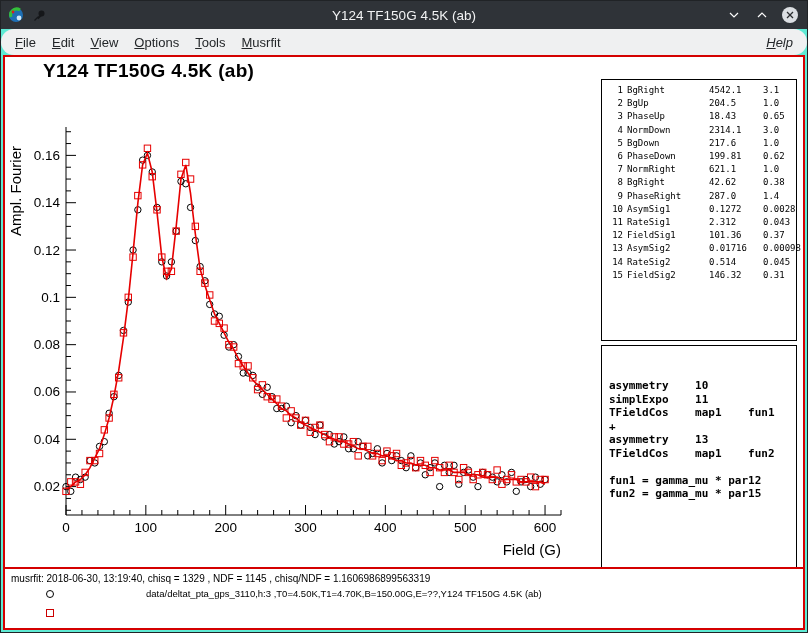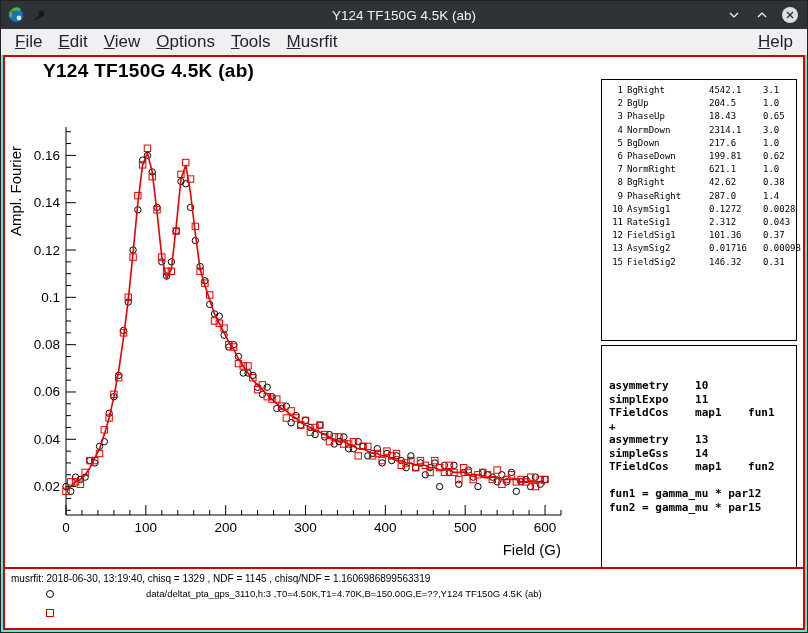--- a/index.html
+++ b/index.html
@@ -12,23 +12,23 @@
               color:#fcfcfc; position:relative; }
   .tb-icons { display:flex; align-items:center; gap:7px; margin-left:7px; z-index:2; }
   .tb-title { position:absolute; left:0; right:0; text-align:center; font-size:13.5px;
               color:#f2f3f4; pointer-events:none; }
   .tb-controls { margin-left:auto; display:flex; align-items:center; gap:12px;
                  margin-right:9px; z-index:2; }
   .tb-btn { width:16px; height:16px; display:flex; align-items:center; justify-content:center; }
   .close-btn { background:#dcdfe3; border-radius:50%; }
   
   .menubar { height:26px; background:#eff0f1; display:flex; align-items:center;
-             font-size:17px; color:#232629; padding:0 6px; }
+             font-size:13px; color:#232629; padding:0 6px;border-radius:13px; }
   .menu-group { display:flex; }
-  .menu-right { margin-left:auto; }
+  .menu-right { margin-left:auto;font-style:italic; }
   .menu-item { padding:4px 8px; cursor:default; }
   
   .canvas { position:absolute; top:54px; left:2px; right:2px; bottom:2px;
             background:#ffffff; border:2px solid #d40000; }
   .plot-title { position:absolute; top:3px; left:38px; font-size:19px; font-weight:bold;
                 color:#000; letter-spacing:0.3px; }
   #plot-svg { position:absolute; top:58px; left:0; }
   .param-box { position:absolute; top:22px; left:596px; width:196px; height:262px;
                border:1px solid #000; background:#fff;
                font-family:"DejaVu Sans Mono",monospace; font-size:9px;
@@ -474,30 +474,36 @@
             <span class="pc2">101.36</span>
             <span class="pc3">0.37</span>
           </div>
           <div class="prow">
             <span class="pc0">13</span>
             <span class="pc1">AsymSig2</span>
             <span class="pc2">0.01716</span>
             <span class="pc3">0.00098</span>
           </div>
           <div class="prow">
+            <span class="pc0">14</span>
+            <span class="pc1">RateSig2</span>
+            <span class="pc2">0.514</span>
+            <span class="pc3">0.045</span>
+          </div>
+          <div class="prow">
             <span class="pc0">15</span>
             <span class="pc1">FieldSig2</span>
             <span class="pc2">146.32</span>
             <span class="pc3">0.31</span>
           </div>
         </div>
     </div>
 
     <div class="theory-box">
-      <div><div>asymmetry    10</div><div>simplExpo    11</div><div>TFieldCos    map1    fun1</div><div>+</div><div>asymmetry    13</div><div>simpleGss    14</div><div>TFieldCos    map1    fun2</div><div>&nbsp;</div><div>fun1 = gamma_mu * par12</div><div>fun2 = gamma_mu * par15</div></div>
+      <div><div>asymmetry    10</div><div>simplExpo    11</div><div>TFieldCos    map1    fun1</div><div>+</div><div>asymmetry    13</div><div>TFieldCos    map1    fun2</div><div>&nbsp;</div><div>fun1 = gamma_mu * par12</div><div>fun2 = gamma_mu * par15</div></div>
     </div>
 
     <div class="legend-pad">
       <div class="fit-info">musrfit: 2018-06-30, 13:19:40, chisq = 1329 , NDF = 1145 , chisq/NDF = 1.1606986899563319</div>
       <div>
           <div class="lrow">
             <span class="lmark circle" style="border-color: rgb(0, 0, 0);"></span>
             <span class="ltext" style="color: rgb(0, 0, 0);">data/deltat_pta_gps_3110,h:3 ,T0=4.50K,T1=4.70K,B=150.00G,E=??,Y124 TF150G 4.5K (ab)</span>
           </div>
           <div class="lrow">

